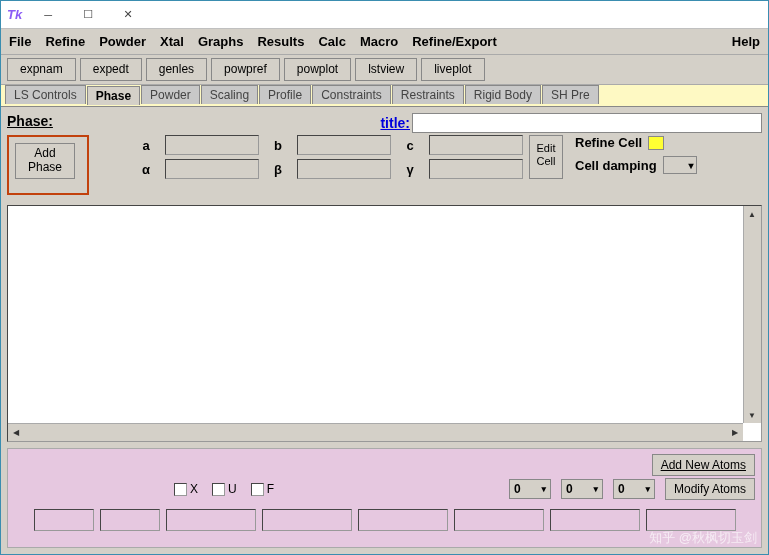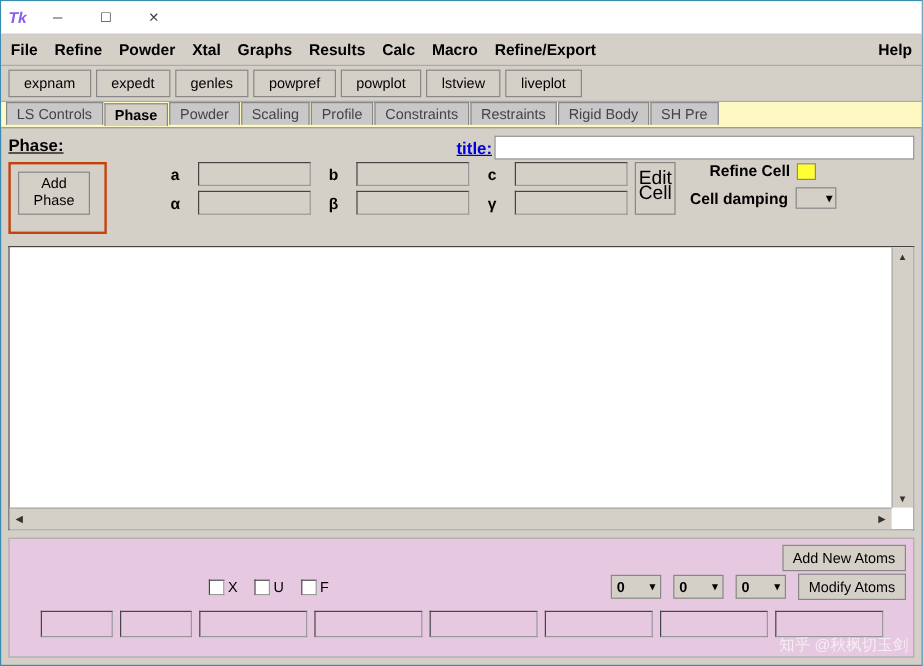--- a/index.html
+++ b/index.html
@@ -20,31 +20,31 @@
 .content { flex: 1; display: flex; flex-direction: column; padding: 6px; overflow: hidden; }
 .phaserow { display: flex; align-items: flex-start; gap: 6px; }
 .add-phase-box { border: 2px solid #c2410c; padding: 6px; width: 82px; height: 60px; display: flex; align-items: flex-start; }
 .add-phase-btn { width: 60px; height: 36px; border: 1px solid #888; background: #d4d0c8; font-size: 12px; text-align: center; padding: 2px 0; line-height: 14px; cursor: pointer; }
 .phase-label { font-weight: bold; font-size: 14px; text-decoration: underline; margin-bottom: 4px; }
 .title-label { color: #00d; font-weight: bold; font-size: 14px; text-decoration: underline; margin-right: 2px; }
 .title-input { border: 1px solid #888; height: 20px; width: 350px; background: #fff; }
 .lattice-grid { display: grid; grid-template-columns: 22px 94px 22px 94px 22px 94px; gap: 4px 8px; font-size: 13px; align-items: center; }
 .lattice-grid .lab { text-align: center; font-weight: bold; }
 .lat-in { height: 20px; border: 1px inset #999; background: #d4d0c8; }
-.edit-cell-btn { width: 34px; height: 44px; border: 1px solid #888; background: #d4d0c8; font-size: 16px; line-height: 13px; text-align: center; padding: 6px 0; cursor: pointer; }
-.refine-row { display: flex; flex-direction: column; gap: 6px; font-size: 13px; align-items: center; }
+.edit-cell-btn { width: 34px; height: 44px; border: 1px solid #888; background: #d4d0c8; font-size: 11px; line-height: 13px; text-align: center; padding: 6px 0; cursor: pointer; }
+.refine-row { display: flex; flex-direction: column; gap: 6px; font-size: 13px; }
 .refine-line { display: flex; align-items: center; gap: 6px; font-weight: bold; }
 .yellow-chk { width: 16px; height: 14px; background: #ffff33; border: 1px solid #888; }
 .damp-dd { width: 34px; height: 18px; border: 1px solid #888; background: #d4d0c8; display: flex; justify-content: flex-end; align-items: center; padding-right: 2px; }
 .listarea { flex: 1; margin-top: 10px; border: 1px inset #999; background: #fff; position: relative; }
 .scr-v { position: absolute; right: 0; top: 0; bottom: 18px; width: 18px; background: #d4d0c8; border-left: 1px solid #aaa; display: flex; flex-direction: column; justify-content: space-between; }
 .scr-h { position: absolute; left: 0; right: 18px; bottom: 0; height: 18px; background: #d4d0c8; border-top: 1px solid #aaa; display: flex; justify-content: space-between; }
 .scr-btn { width: 16px; height: 16px; display: flex; align-items: center; justify-content: center; font-size: 8px; color: #333; }
 .bottom-panel { height: 100px; background: #e6c8e0; margin-top: 6px; border: 1px solid #aaa; padding: 4px 6px; display: flex; flex-direction: column; }
-.bp-row1 { display: flex; justify-content: flex-end; }
+.bp-row1 { display: flex; justify-content: flex-end; text-decoration: underline; }
 .bp-btn { border: 1px solid #888; background: #d4d0c8; font-size: 12px; padding: 3px 8px; cursor: pointer; margin: 1px 0; }
 .bp-row2 { display: flex; align-items: center; gap: 10px; justify-content: flex-end; }
 .chk-lab { display: flex; align-items: center; gap: 3px; font-size: 12px; }
 .chkbox { width: 13px; height: 13px; border: 1px inset #999; background: #fff; }
 .num-dd { width: 42px; height: 20px; border: 1px solid #888; background: #d4d0c8; display: flex; align-items: center; padding: 0 4px; font-size: 12px; font-weight: bold; justify-content: space-between; }
 .bp-row3 { display: flex; gap: 6px; margin-top: 8px; justify-content: center; }
 .bp-row3 .slot { height: 22px; border: 1px inset #999; background: #e6c8e0; }
 .watermark { position: absolute; right: 12px; bottom: 8px; color: rgba(255,255,255,0.65); font-size: 13px; pointer-events: none; }
 </style>
 </head>

